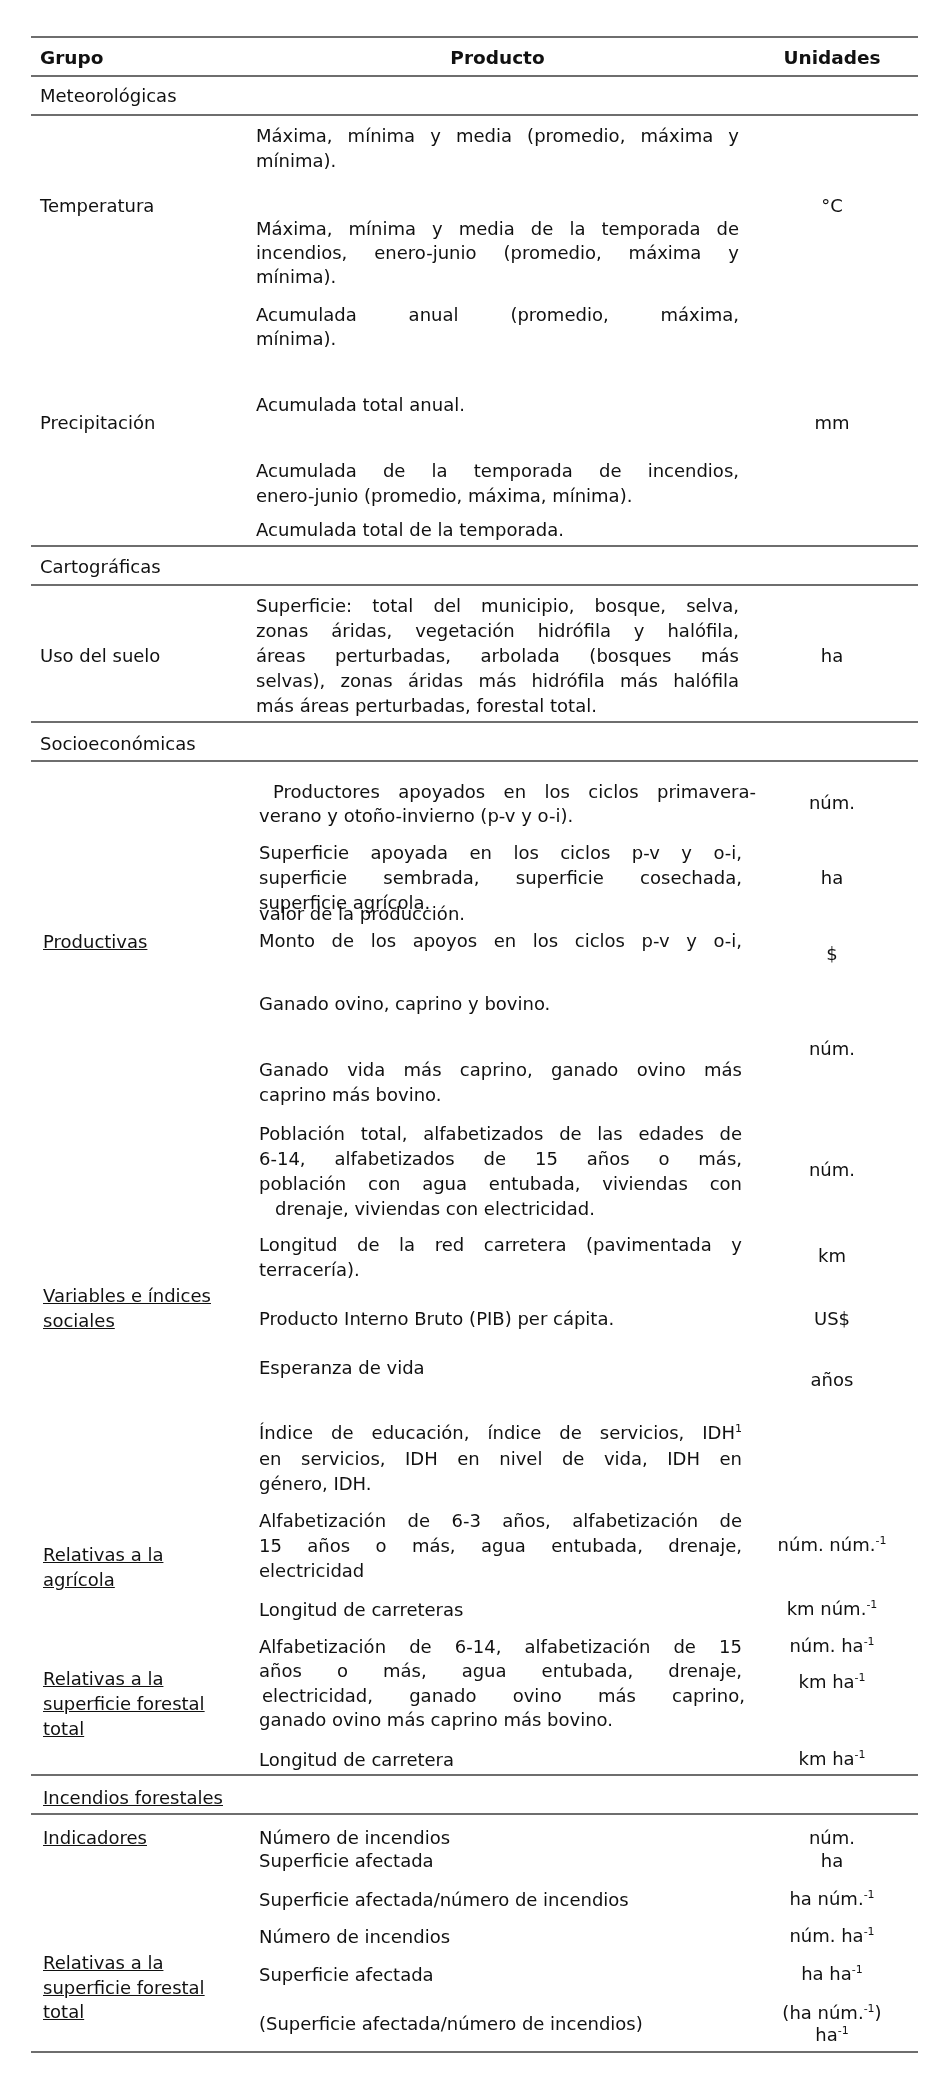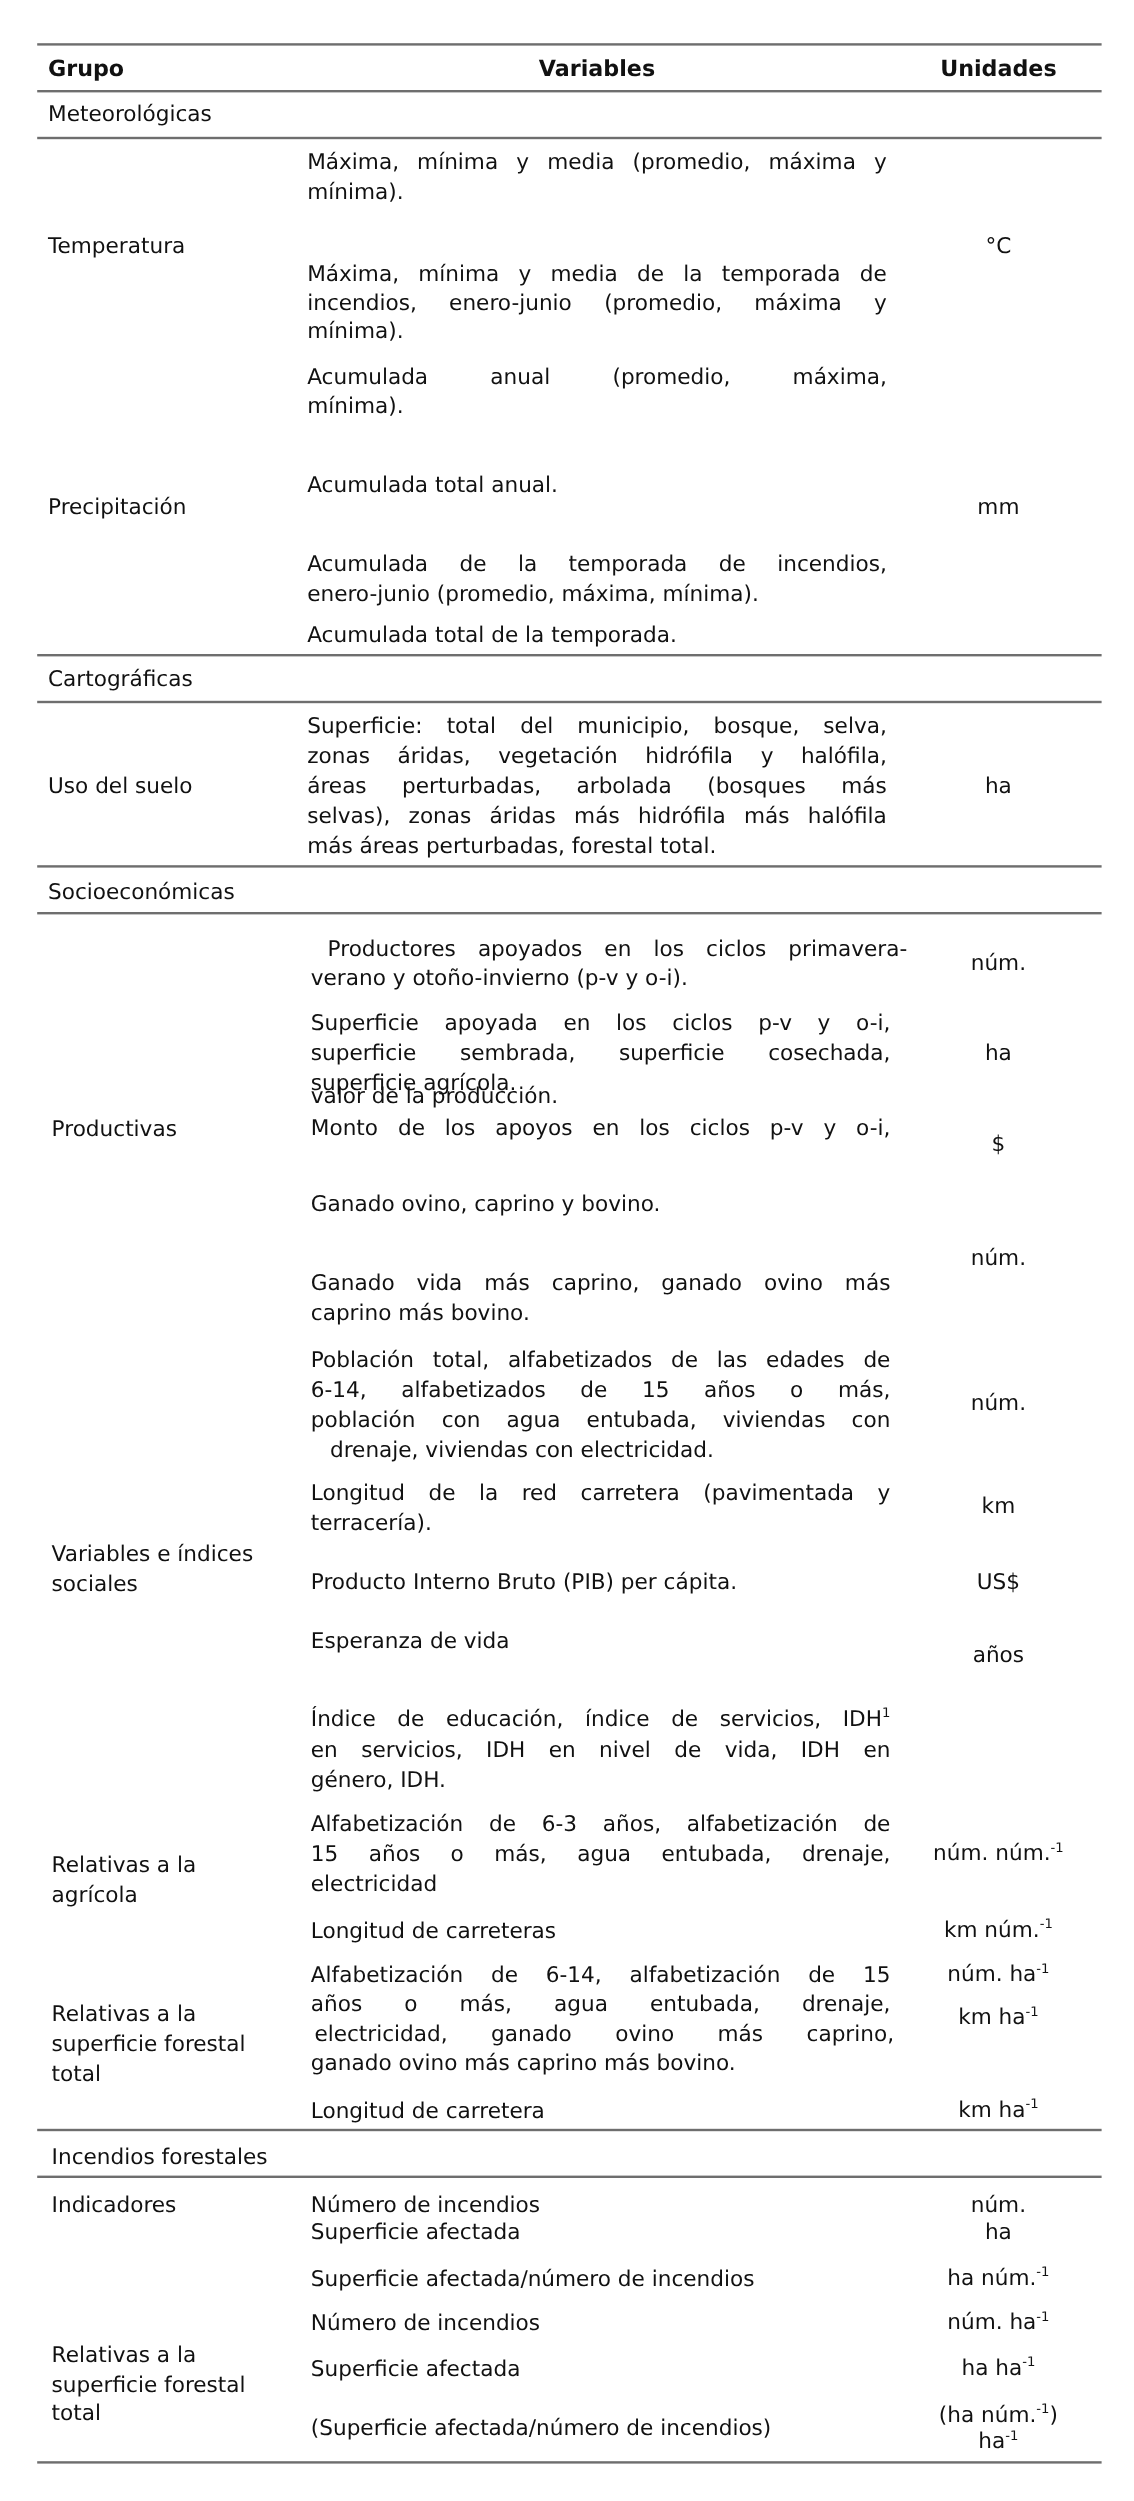--- a/index.html
+++ b/index.html
@@ -3,42 +3,42 @@
 <meta charset="utf-8">
 <style>
   html, body { margin: 0; padding: 0; background: #ffffff; }
   body { width: 945px; height: 2084px; position: relative; overflow: hidden;
          font-family: "DejaVu Sans", sans-serif; color: #111; }
   .rule { position: absolute; left: 31px; width: 887px; height: 2px; background: #6e6e6e; }
   .t { position: absolute; font-size: 18px; line-height: 24px; white-space: nowrap;
        transform: translateY(-50%); }
   .hdr { font-weight: bold; font-size: 18.5px; text-align: center; }
   .grp { left: 40px; }
-  .grp2 { left: 43px; }
+  .grp2 { left: 43px; text-decoration: underline; }
   .var { left: 256px; width: 483px; white-space: normal; text-align: justify; text-align-last: left; }
   .var.just { text-align-last: justify; }
   .unit { left: 742px; width: 180px; text-align: center; }
   sup { font-size: 11px; vertical-align: 0; position: relative; top: -7px; }
 </style>
 </head>
 <body>
 
 <div class="rule" style="top:36px"></div>
 <div class="rule" style="top:75px"></div>
 <div class="rule" style="top:114px"></div>
 <div class="rule" style="top:545px"></div>
 <div class="rule" style="top:584px"></div>
 <div class="rule" style="top:721px"></div>
 <div class="rule" style="top:760px"></div>
 <div class="rule" style="top:1774px"></div>
 <div class="rule" style="top:1813px"></div>
 <div class="rule" style="top:2051px"></div>
 
 <div class="t hdr" style="left:40px;top:58px">Grupo</div>
-<div class="t hdr" style="left:256px;width:483px;text-align:center;top:58px">Variables</div>
+<div class="t hdr" style="left:256px;width:483px;text-align:center;top:58px">Producto</div>
 <div class="t hdr" style="left:742px;width:180px;text-align:center;top:58px">Unidades</div>
 
 <div class="t grp" style="top:96px">Meteorológicas</div>
 
 <div class="t grp" style="top:206px">Temperatura</div>
 <div class="t var just" style="top:136px">Máxima, mínima y media (promedio, máxima y</div>
 <div class="t var" style="top:161px">mínima).</div>
 <div class="t var just" style="top:229px">Máxima, mínima y media de la temporada de</div>
 <div class="t var just" style="top:253px">incendios, enero-junio (promedio, máxima y</div>
 <div class="t var" style="top:277px">mínima).</div>

